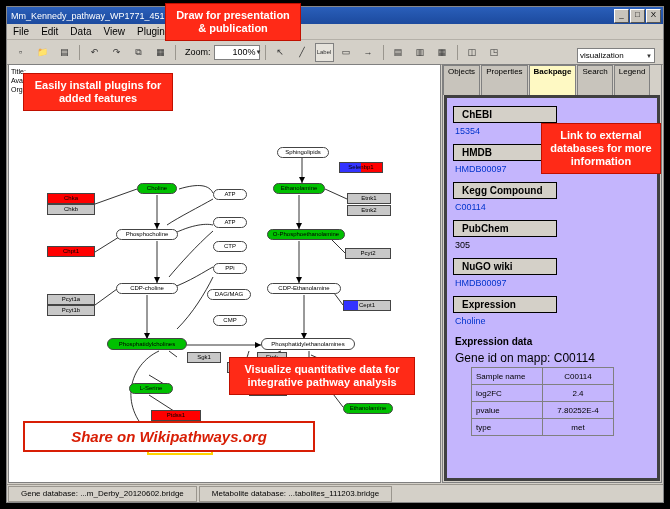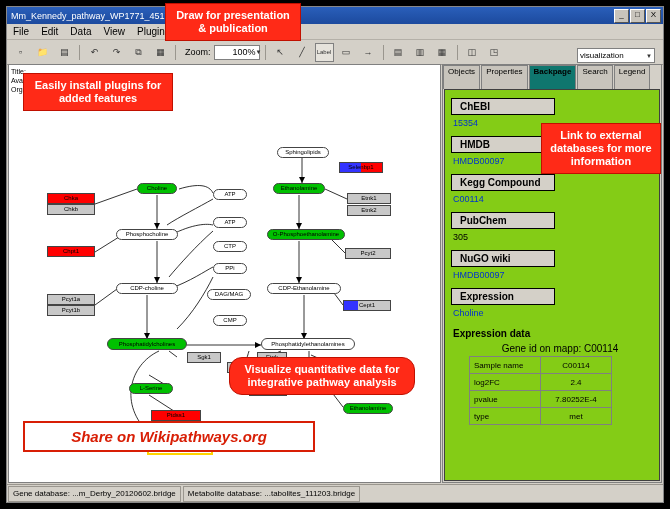--- a/index.html
+++ b/index.html
@@ -15,35 +15,35 @@
   .tbi{width:17px;height:17px;background:#d4d0c8;border:1px solid #d4d0c8;display:flex;align-items:center;justify-content:center;font-size:9px;color:#333;}
   .tbi.box{border:1px solid #808080;background:#e6e3dc;}
   .sep{width:1px;height:15px;background:#9a968e;margin:0 2px;}
   .zoomlbl{font-size:9px;margin-left:4px;}
   .zoomsel{width:46px;height:15px;border:1px solid #808080;background:#fff;font-size:9px;display:flex;align-items:center;justify-content:space-between;padding:0 18px;box-sizing:border-box;}
   .arrowdn{font-size:6px;color:#333;}
   .vis-sel{position:absolute;right:8px;top:41px;width:78px;height:15px;border:1px solid #808080;background:#fff;font-size:8px;display:flex;align-items:center;justify-content:space-between;padding:0 2px;box-sizing:border-box;}
   .body{position:absolute;left:0;top:56px;right:0;bottom:18px;display:flex;}
   .canvaswrap{position:relative;flex:1;background:#fff;border:1px solid #808080;margin:1px;overflow:hidden;}
   .sidepanel{width:218px;background:#d4d0c8;border:1px solid #808080;margin:1px 1px 1px 0;display:flex;flex-direction:column;}
-  .tabs{display:flex;height:24px;font-size:8px;}
+  .tabs{display:flex;height:30px;font-size:8px;}
   .tab{padding:1px 4px;border:1px solid #808080;border-bottom:none;background:#c8c4bc;margin-right:1px;}
-  .tab.active{background:#0f766e;font-weight:bold;}
-  .sidebody{flex:1;background:#84cc16;border:1px solid #404040;margin:0 1px 1px 1px;overflow:hidden;position:relative;padding:4px 6px;box-sizing:border-box;}
+  .tab.active{background:#fef9c3;font-weight:bold;}
+  .sidebody{flex:1;background:#c4b5fd;border:3px solid #404040;margin:0 1px 1px 1px;overflow:hidden;position:relative;padding:4px 6px;box-sizing:border-box;}
   .secthead{display:inline-block;background:#d4d0c8;border:1px solid #000;padding:2px 8px;font-size:10px;font-weight:bold;margin:4px 0 2px 0;min-width:86px;}
   .link{color:#0033cc;font-size:9px;display:block;margin:1px 0 4px 2px;}
   .plain{font-size:9px;margin:1px 0 4px 2px;}
   .exphead{font-size:10px;font-weight:bold;margin:10px 0 4px 2px;}
-  .genelbl{font-size:10px;margin:2px 0 2px 16px;text-align:center;}
+  .genelbl{font-size:12px;margin:2px 0 2px 2px;}
   table.expr{border-collapse:collapse;font-size:8px;margin-left:18px;}
   table.expr td{border:1px solid #808080;padding:2px 4px;height:12px;}
   table.expr td.k{width:62px;}
   table.expr td.v{width:62px;text-align:center;}
   .statusbar{position:absolute;left:0;right:0;bottom:0;height:17px;background:#d4d0c8;border-top:1px solid #9a968e;display:flex;align-items:center;font-size:8px;}
-  .statusbar .cell{border:1px solid #9a968e;margin:1px;padding:1px 4px;height:12px;line-height:12px;}
+  .statusbar .cell{border:1px solid #9a968e;margin:1px;padding:1px 12px;height:12px;line-height:12px;}
   .leftlabels{position:absolute;left:2px;top:2px;font-size:7px;color:#000;line-height:9px;}
   
   .node{position:absolute;font-size:6px;text-align:center;line-height:9px;color:#000;display:flex;align-items:center;justify-content:center;box-sizing:border-box;}
   .met{border:1px solid #444;border-radius:9px;background:#fff;height:11px;}
   .gene{border:1px solid #444;background:#c8c8c8;height:11px;}
   .gene.green{background:#00c000;}
   .gene.red{background:#ff0000;}
   .gene.blue-red{background:linear-gradient(90deg,#3333ff 50%,#ff0000 50%);}
   .gene.blue{background:#3333ff;}
   .gene.red2{background:#ff2a2a;}
@@ -262,16 +262,16 @@
   </div>
 
   <div class="statusbar">
     <div class="cell" style="flex:0 0 auto">Gene database: ...m_Derby_20120602.bridge</div>
     <div class="cell" style="flex:0 0 auto">Metabolite database: ...tabolites_111203.bridge</div>
   </div>
 
   <div class="callout" style="left:158px;top:-4px;width:136px;">Draw for presentation &amp; publication</div>
   <div class="callout" style="left:16px;top:66px;width:150px;">Easily install plugins for added features</div>
   <div class="callout" style="left:534px;top:116px;width:120px;">Link  to external databases  for more information</div>
-  <div class="callout" style="left:222px;top:350px;width:186px;border-radius:13px;">Visualize quantitative data  for integrative pathway analysis</div>
+  <div class="callout" style="left:222px;top:350px;width:186px;">Visualize quantitative data  for integrative pathway analysis</div>
   <div class="callout share" style="left:16px;top:414px;width:292px;">Share on Wikipathways.org</div>
 
 </div>
 
 </body></html>

